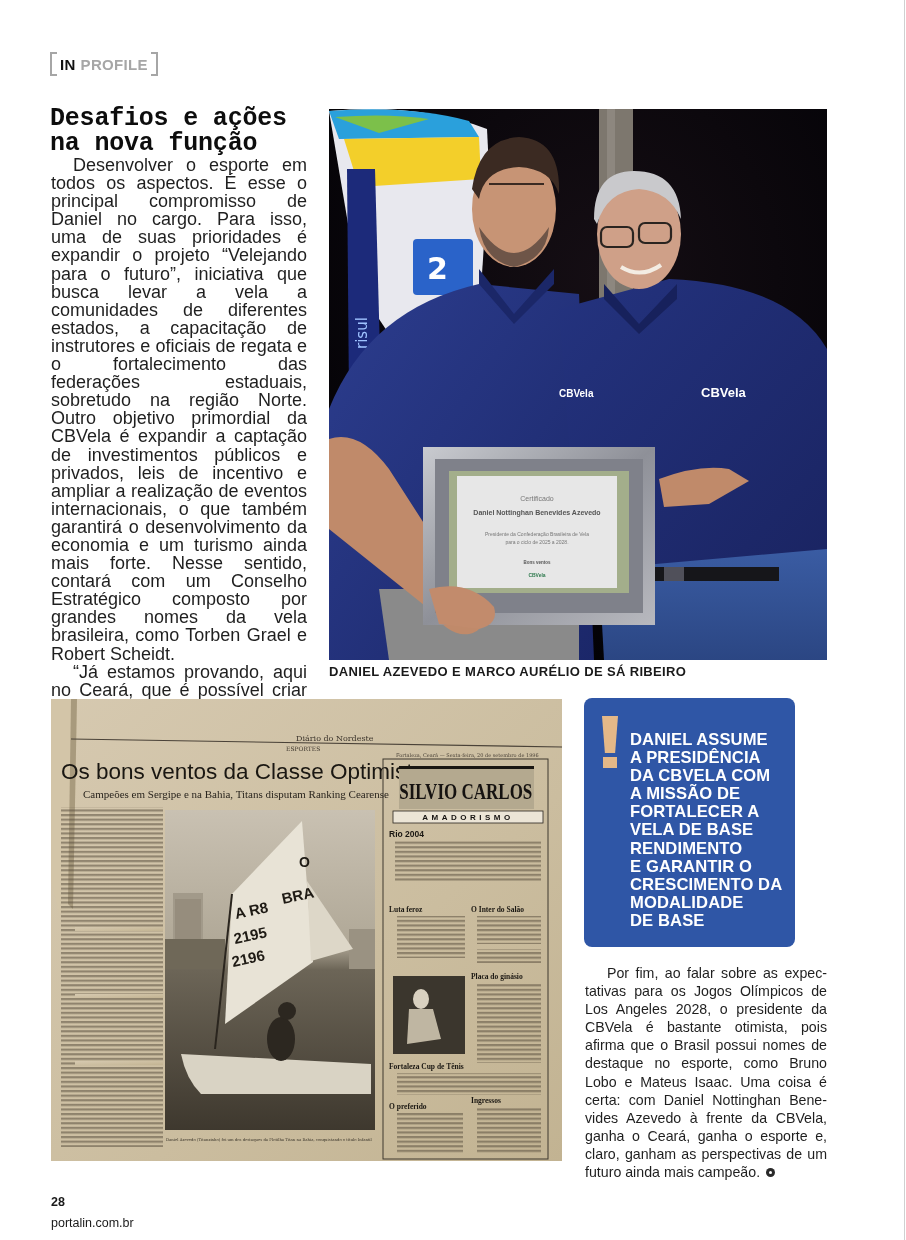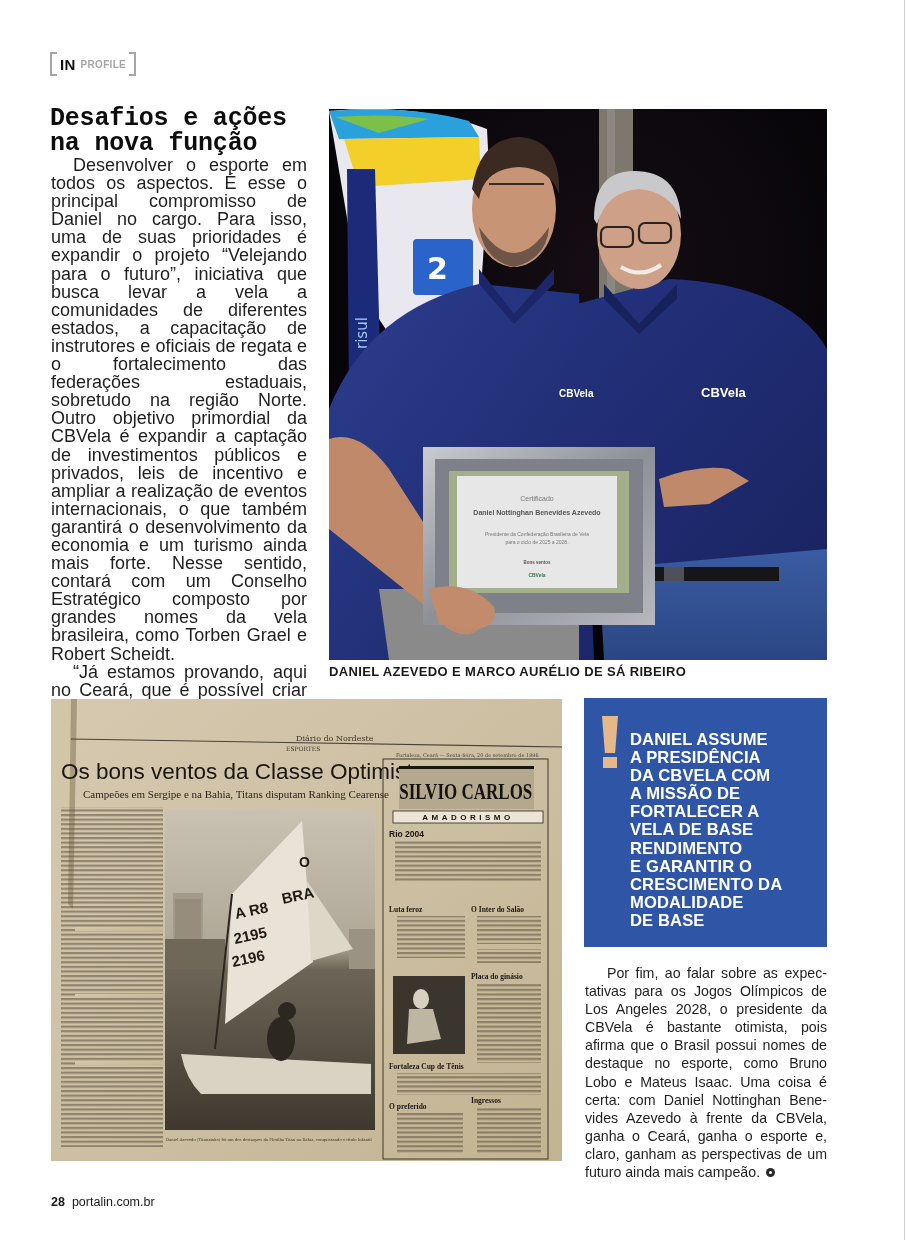--- a/index.html
+++ b/index.html
@@ -7,53 +7,53 @@
   body { position: relative; font-family: "Liberation Sans", "DejaVu Sans", sans-serif; color: #1a1a1a; }
 
   .page-edge { position: absolute; right: 1px; top: 0; width: 1px; height: 1240px; background: #d0d0d0; }
 
   
   .section-tag { position: absolute; left: 50px; top: 52px; height: 24px; display: flex; align-items: center; }
   .section-tag .br { width: 7px; height: 24px; border: 2px solid #a6a6a6; }
   .section-tag .br.l { border-right: none; }
   .section-tag .br.r { border-left: none; }
   .section-tag .in { font-weight: 700; font-size: 15px; color: #111; margin-left: 3px; letter-spacing: 0.3px; }
-  .section-tag .profile { font-weight: 700; font-size: 10px; color: #a6a6a6; margin-left: 5px; margin-right: 3px; letter-spacing: 0.3px; }
+  .section-tag .profile { font-weight: 700; font-size: 15px; color: #a6a6a6; margin-left: 5px; margin-right: 3px; letter-spacing: 0.3px; }
 
   
   .headline { position: absolute; left: 50px; top: 106px; width: 270px; font-weight: 700; font-size: 25px; line-height: 25px; color: #0d0d0d; letter-spacing: -0.2px; font-family: Liberation Mono, monospace; }
 
   
   .body-col { position: absolute; left: 51px; top: 156px; width: 256px; font-size: 18px; line-height: 18.1px; color: #1f1f1f; text-align: justify; hyphens: manual; }
   .body-col p { text-indent: 22px; }
 
   
   .photo { position: absolute; left: 329px; top: 109px; width: 498px; height: 551px; background: #05040a; overflow: hidden; }
   .photo svg { display: block; }
   .caption { position: absolute; left: 329px; top: 664px; font-weight: 700; font-size: 13px; letter-spacing: 0.35px; color: #1a1a1a; }
 
   
   .clip { position: absolute; left: 51px; top: 699px; width: 511px; height: 462px; background: #7dd3fc; overflow: hidden; }
 
   
-  .pull { position: absolute; left: 584px; top: 698px; width: 243px; height: 249px; background: #2f56a6; }
+  .pull { position: absolute; left: 584px; top: 698px; width: 211px; height: 249px; background: #2f56a6; border-radius: 8px; }
   .pull .bang { position: absolute; left: 18px; top: 18px; width: 16px; height: 52px; }
   .pull .bang .bar { position: absolute; left: 0; top: 0; width: 16px; height: 37px; background: #e4b888; clip-path: polygon(0 0, 100% 0, 82% 100%, 18% 100%); }
   .pull .bang .dot { position: absolute; left: 1px; top: 41px; width: 14px; height: 11px; background: #e4b888; }
   .pull .text { position: absolute; left: 46px; top: 33px; width: 195px; font-weight: 700; font-size: 16.6px; line-height: 18.1px; color: #ffffff; letter-spacing: 0.1px; }
   .pull .text span { display: block; white-space: nowrap; }
 
   
   .end-col { position: absolute; left: 585px; top: 964px; width: 242px; font-size: 14.2px; line-height: 18.1px; color: #1f1f1f; text-align: justify; }
   .end-col p { text-indent: 22px; }
   .end-mark { display: inline-block; width: 9px; height: 9px; border-radius: 50%; background: #2a2a2a; position: relative; top: 0px; margin-left: 2px; }
   .end-mark::after { content: ""; position: absolute; left: 3px; top: 3px; width: 3px; height: 3px; background: #fff; border-radius: 50%; }
 
   
-  .footer { position: absolute; left: 51px; top: 1195px; font-size: 12.5px; color: #1a1a1a; display: flex; gap: 7px; align-items: baseline; }
+  .footer { position: absolute; left: 51px; top: 1195px; font-size: 12.5px; color: #1a1a1a; display: flex; gap: 7px; align-items: baseline; flex-direction: column; }
   .footer .pg { font-weight: 700; }
 </style>
 </head>
 <body>
 
 <div class="page-edge"></div>
 
 <div class="section-tag">
   <span class="br l"></span>
   <span class="in">IN</span>

